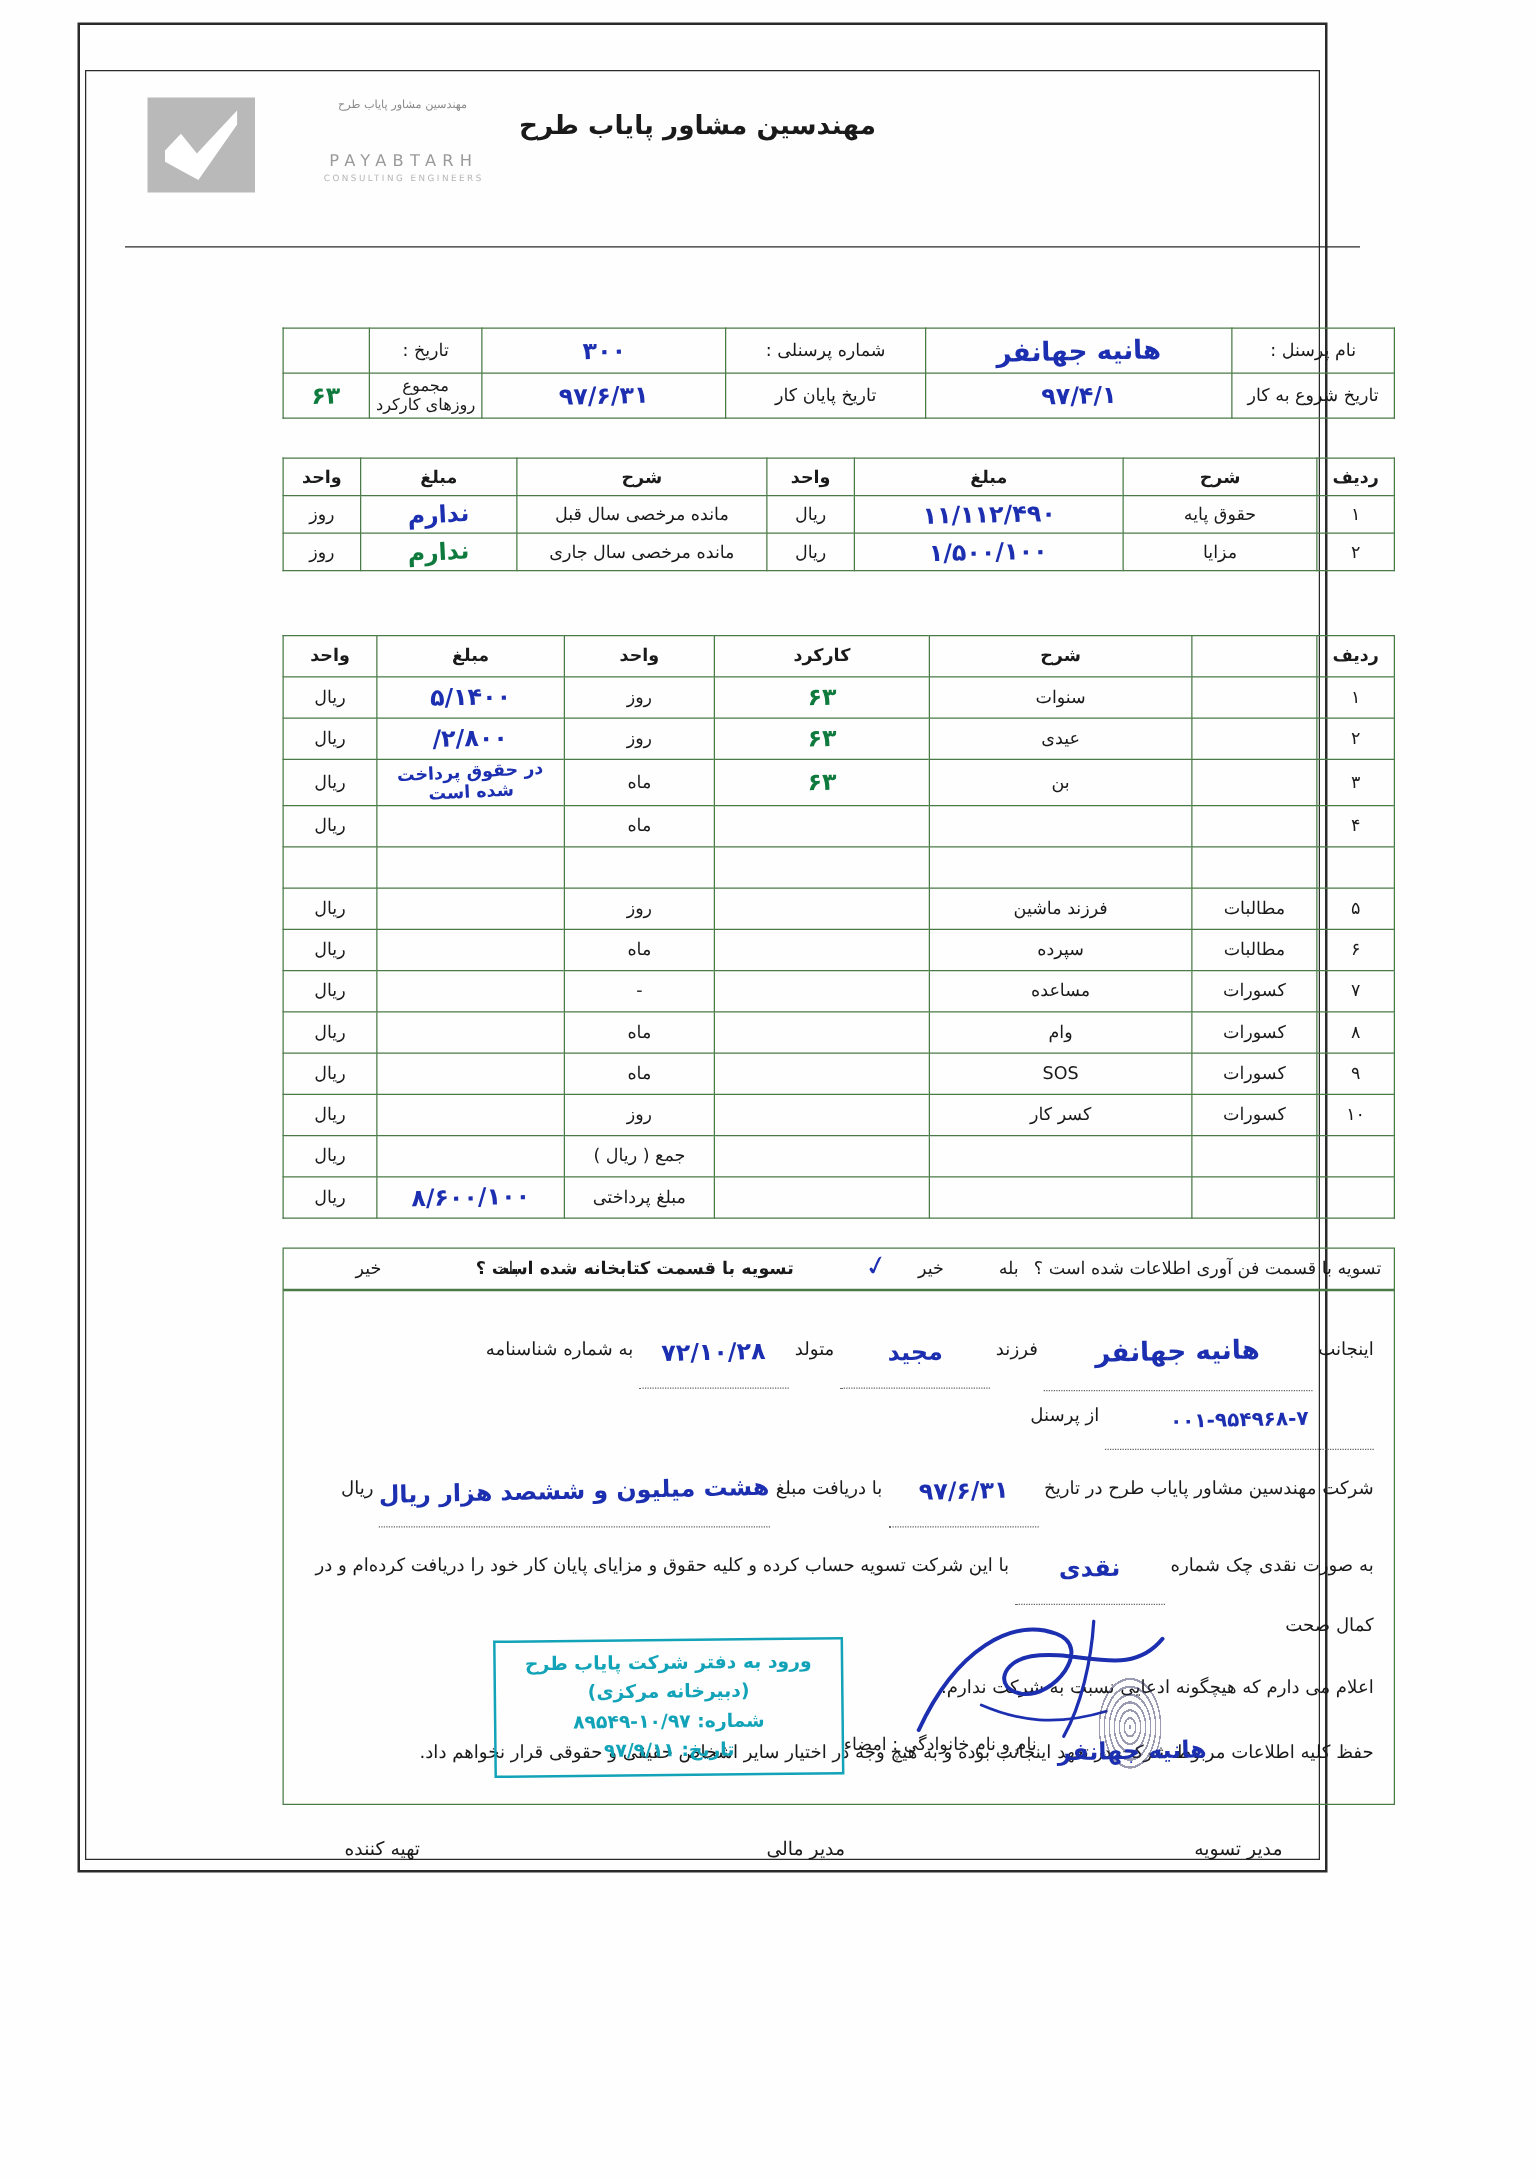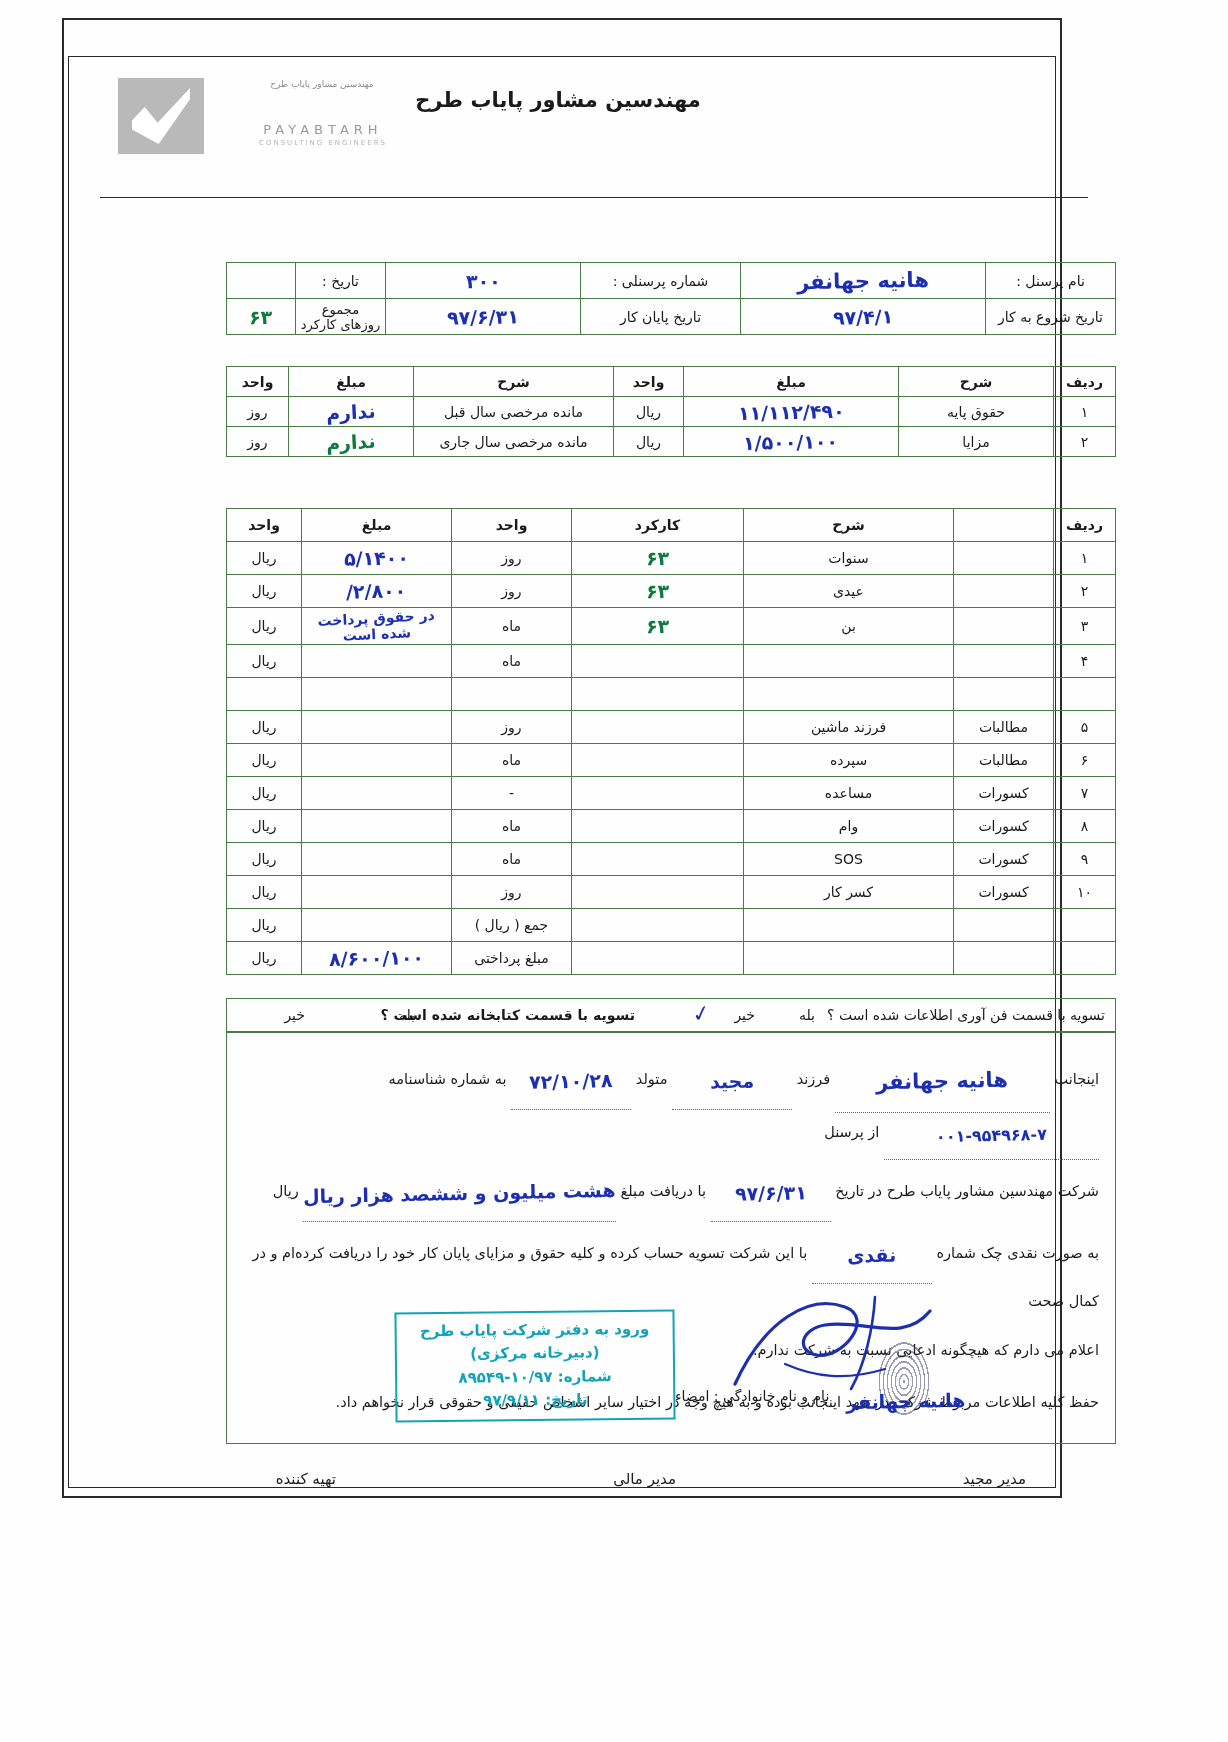--- a/index.html
+++ b/index.html
@@ -552,16 +552,16 @@
       <span class="row">
         <span class="fld">تاریخ:</span>
         <span>۹۷/۹/۱۱</span>
       </span>
     </div>
   </div>
 
   <div class="footer-sigs">
     <span class="fs-1">تهیه کننده</span>
     <span class="fs-2">مدیر مالی</span>
-    <span class="fs-3">مدیر مجید</span>
+    <span class="fs-3">مدیر تسویه</span>
   </div>
 
 </div>
 
 </body></html>

